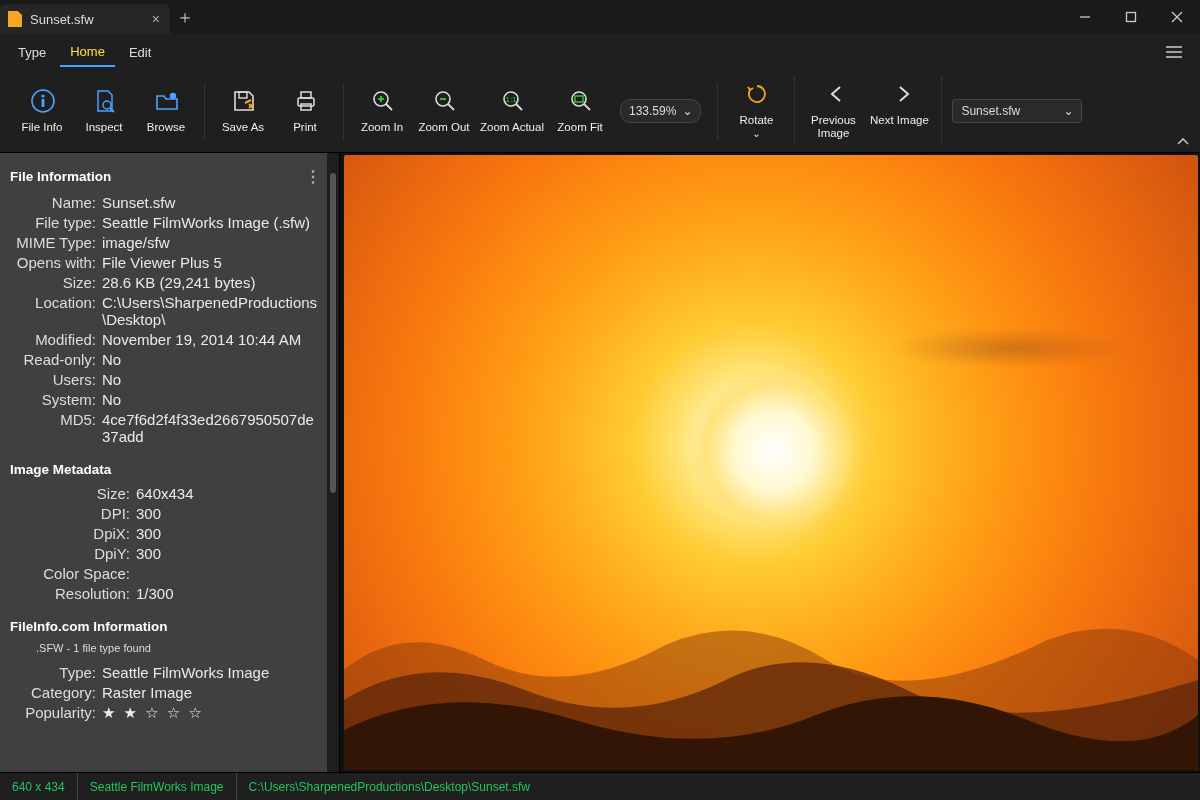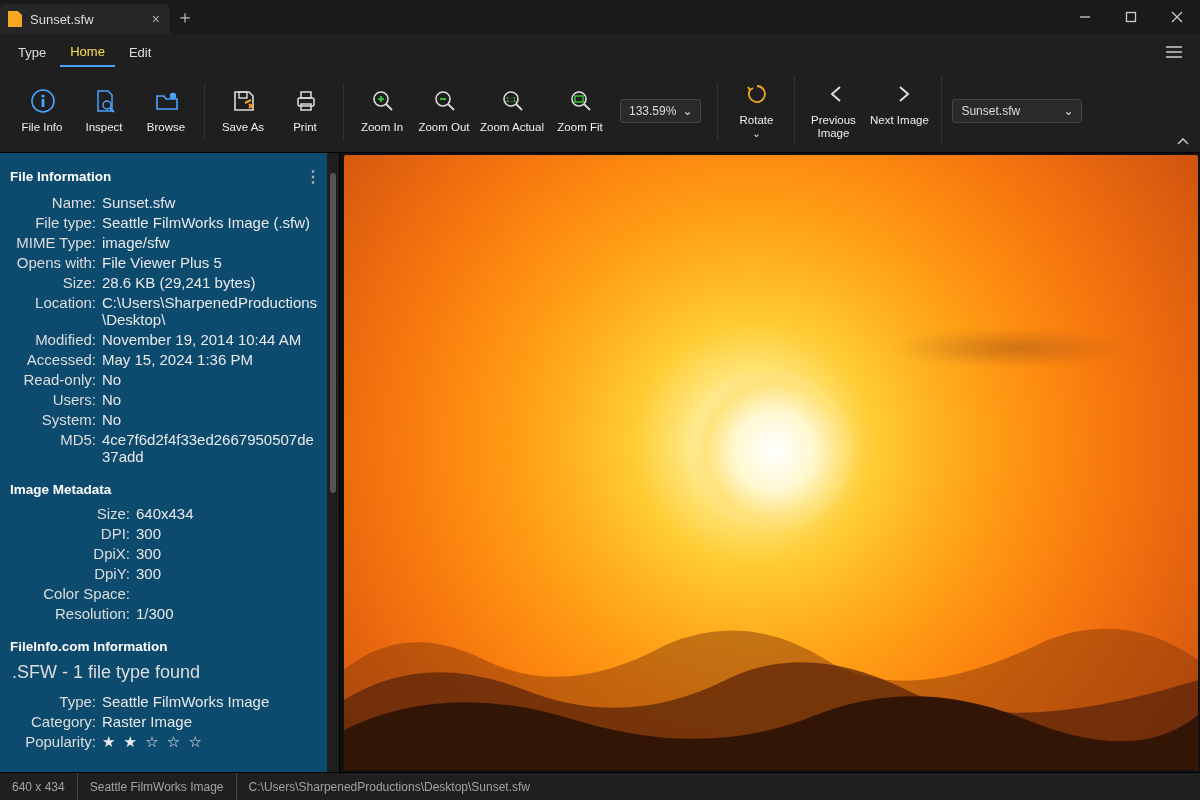--- a/index.html
+++ b/index.html
@@ -17,28 +17,28 @@
   .menubar .mitem { padding:6px 10px; color:#ddd; cursor:pointer; border-radius:4px; }
   .menubar .mitem.active { color:#fde047; font-weight:400; border-bottom:2px solid #4aa3ff; border-radius:0; }
   .hamburger { margin-left:auto; color:#ccc; padding:6px 10px; cursor:pointer; }
   
   .ribbon { background:#1f1f1f; border-bottom:1px solid #000; display:flex; align-items:center; padding:6px 4px; gap:0; position:relative; }
   .group { display:flex; gap:2px; padding:0 8px; border-right:1px solid #333; }
   .rbtn { display:flex; flex-direction:column; align-items:center; justify-content:flex-start; width:60px; padding:4px 2px 6px 2px; cursor:pointer; border-radius:4px; color:#eee; }
   .rbtn .ico { width:28px; height:28px; margin-bottom:6px; display:flex; align-items:center; justify-content:flex-end; }
   .rbtn .lbl { font-size:11.5px; text-align:center; line-height:1.15; white-space:pre-line; }
   .zoom-combo { display:flex; align-items:center; gap:4px; padding:0 8px; }
-  .zoom-combo .combo { background:#2a2a2a; border:1px solid #444; padding:4px 8px; border-radius:3px; display:flex; align-items:center; gap:6px; cursor:pointer; font-size:12px; }
+  .zoom-combo .combo { background:#2a2a2a; border:1px solid #444; padding:4px 8px; border-radius:10px; display:flex; align-items:center; gap:6px; cursor:pointer; font-size:12px; }
   .file-combo { display:flex; align-items:center; padding:0 10px; }
   .file-combo .combo { background:#2a2a2a; border:1px solid #444; padding:4px 8px; width:130px; border-radius:3px; display:flex; align-items:center; justify-content:space-between; cursor:pointer; font-size:12px; }
   .collapse { position:absolute; right:10px; bottom:6px; color:#bbb; cursor:pointer; }
   svg { display:block; }
   
   .main { flex:1; display:flex; min-height:0; background:#111; }
-  .sidebar { width:340px; background:#0c4a6e; border-right:1px solid #000; position:relative; overflow:hidden; display:flex; }
+  .sidebar { width:340px; background:#404040; border-right:1px solid #000; position:relative; overflow:hidden; display:flex; }
   .side-content { flex:1; overflow-y:auto; padding:8px 6px 8px 10px; }
   .scrollbar-track { width:12px; background:#1f1f1f; display:flex; justify-content:center; }
   .scrollbar-thumb { width:6px; background:#555; border-radius:3px; margin-top:20px; height:320px; }
   .panel-title { font-weight:700; font-size:13.5px; color:#fff; padding:6px 0 6px 0; display:flex; align-items:center; justify-content:space-between; }
   .kebab { color:#aaa; font-size:16px; cursor:pointer; letter-spacing:0; }
   .kv { display:flex; padding:1.5px 0; font-size:15px; }
   .kv .k { width:86px; text-align:right; color:#ddd; margin-right:6px; }
   .kv .v { color:#e9e9e9; flex:1; word-break:break-all; }
   .section-sep { height:10px; }
   .stars { letter-spacing:2px; color:#ddd; }
@@ -47,21 +47,21 @@
   .image { flex:1; margin:2px; position:relative; overflow:hidden; border-radius:2px;
     background:
       radial-gradient(circle at 48% 47%, #fffef2 0%, #fff4c4 7%, #ffe477 13%, #ffcc33 22%, #ffb01f 34%, #ff9412 48%, #f97c0e 62%, #e8670f 78%, #c94f0f 100%);
   }
   .sun { position:absolute; left:41%; top:35%; width:160px; height:160px; border-radius:50%;
     background:radial-gradient(circle,#ffffff 0%,#fff8d0 35%,#ffe27a 60%, rgba(255,210,90,0) 75%);
     filter:blur(1px); }
   .mtn { position:absolute; left:0; right:0; bottom:0; }
   .cloud { position:absolute; right:8%; top:28%; width:240px; height:40px; background:radial-gradient(ellipse at center, rgba(120,60,30,0.35), rgba(120,60,30,0) 70%); border-radius:50%; filter:blur(2px);}
   
-  .status { height:28px; background:#1f1f1f; border-top:1px solid #000; display:flex; align-items:center; font-size:12px; color:#a3a3a3; }
+  .status { height:28px; background:#1f1f1f; border-top:1px solid #000; display:flex; align-items:center; font-size:12px; color:#22c55e; }
   .status .cell { padding:0 12px; border-right:1px solid #444; height:100%; display:flex; align-items:center; }
   ::-webkit-scrollbar { width:0; }
 </style>
 </head>
 <body>
 
 <div class="titlebar">
   <div class="tab">
     <span class="doc-icon"></span>
     <span>Sunset.sfw</span>
@@ -277,24 +277,20 @@
         </div>
       <div class="kv">
           <span class="k">Location:</span>
           <span class="v">C:\Users\SharpenedProductions\Desktop\</span>
         </div>
       <div class="kv">
           <span class="k">Modified:</span>
           <span class="v">November 19, 2014 10:44 AM</span>
         </div>
       <div class="kv">
-          <span class="k">Accessed:</span>
-          <span class="v">May 15, 2024 1:36 PM</span>
-        </div>
-      <div class="kv">
           <span class="k">Read-only:</span>
           <span class="v">No</span>
         </div>
       <div class="kv">
           <span class="k">Users:</span>
           <span class="v">No</span>
         </div>
       <div class="kv">
           <span class="k">System:</span>
           <span class="v">No</span>
@@ -330,21 +326,21 @@
         </div>
       <div class="kv">
           <span class="k" style="width:120px">Resolution:</span>
           <span class="v">1/300</span>
         </div>
 
       <div class="section-sep"></div>
       <div class="panel-title">
           <span>FileInfo.com Information</span>
         </div>
-      <div style="padding:2px 0 8px 2px; font-size:18px;">.SFW - 1 file type found</div>
+      <div style="padding:2px 0 8px 2px; font-size:11px;margin-left:24px;">.SFW - 1 file type found</div>
       <div class="kv">
           <span class="k">Type:</span>
           <span class="v">Seattle FilmWorks Image</span>
         </div>
       <div class="kv">
           <span class="k">Category:</span>
           <span class="v">Raster Image</span>
         </div>
       <div class="kv">
           <span class="k">Popularity:</span>

